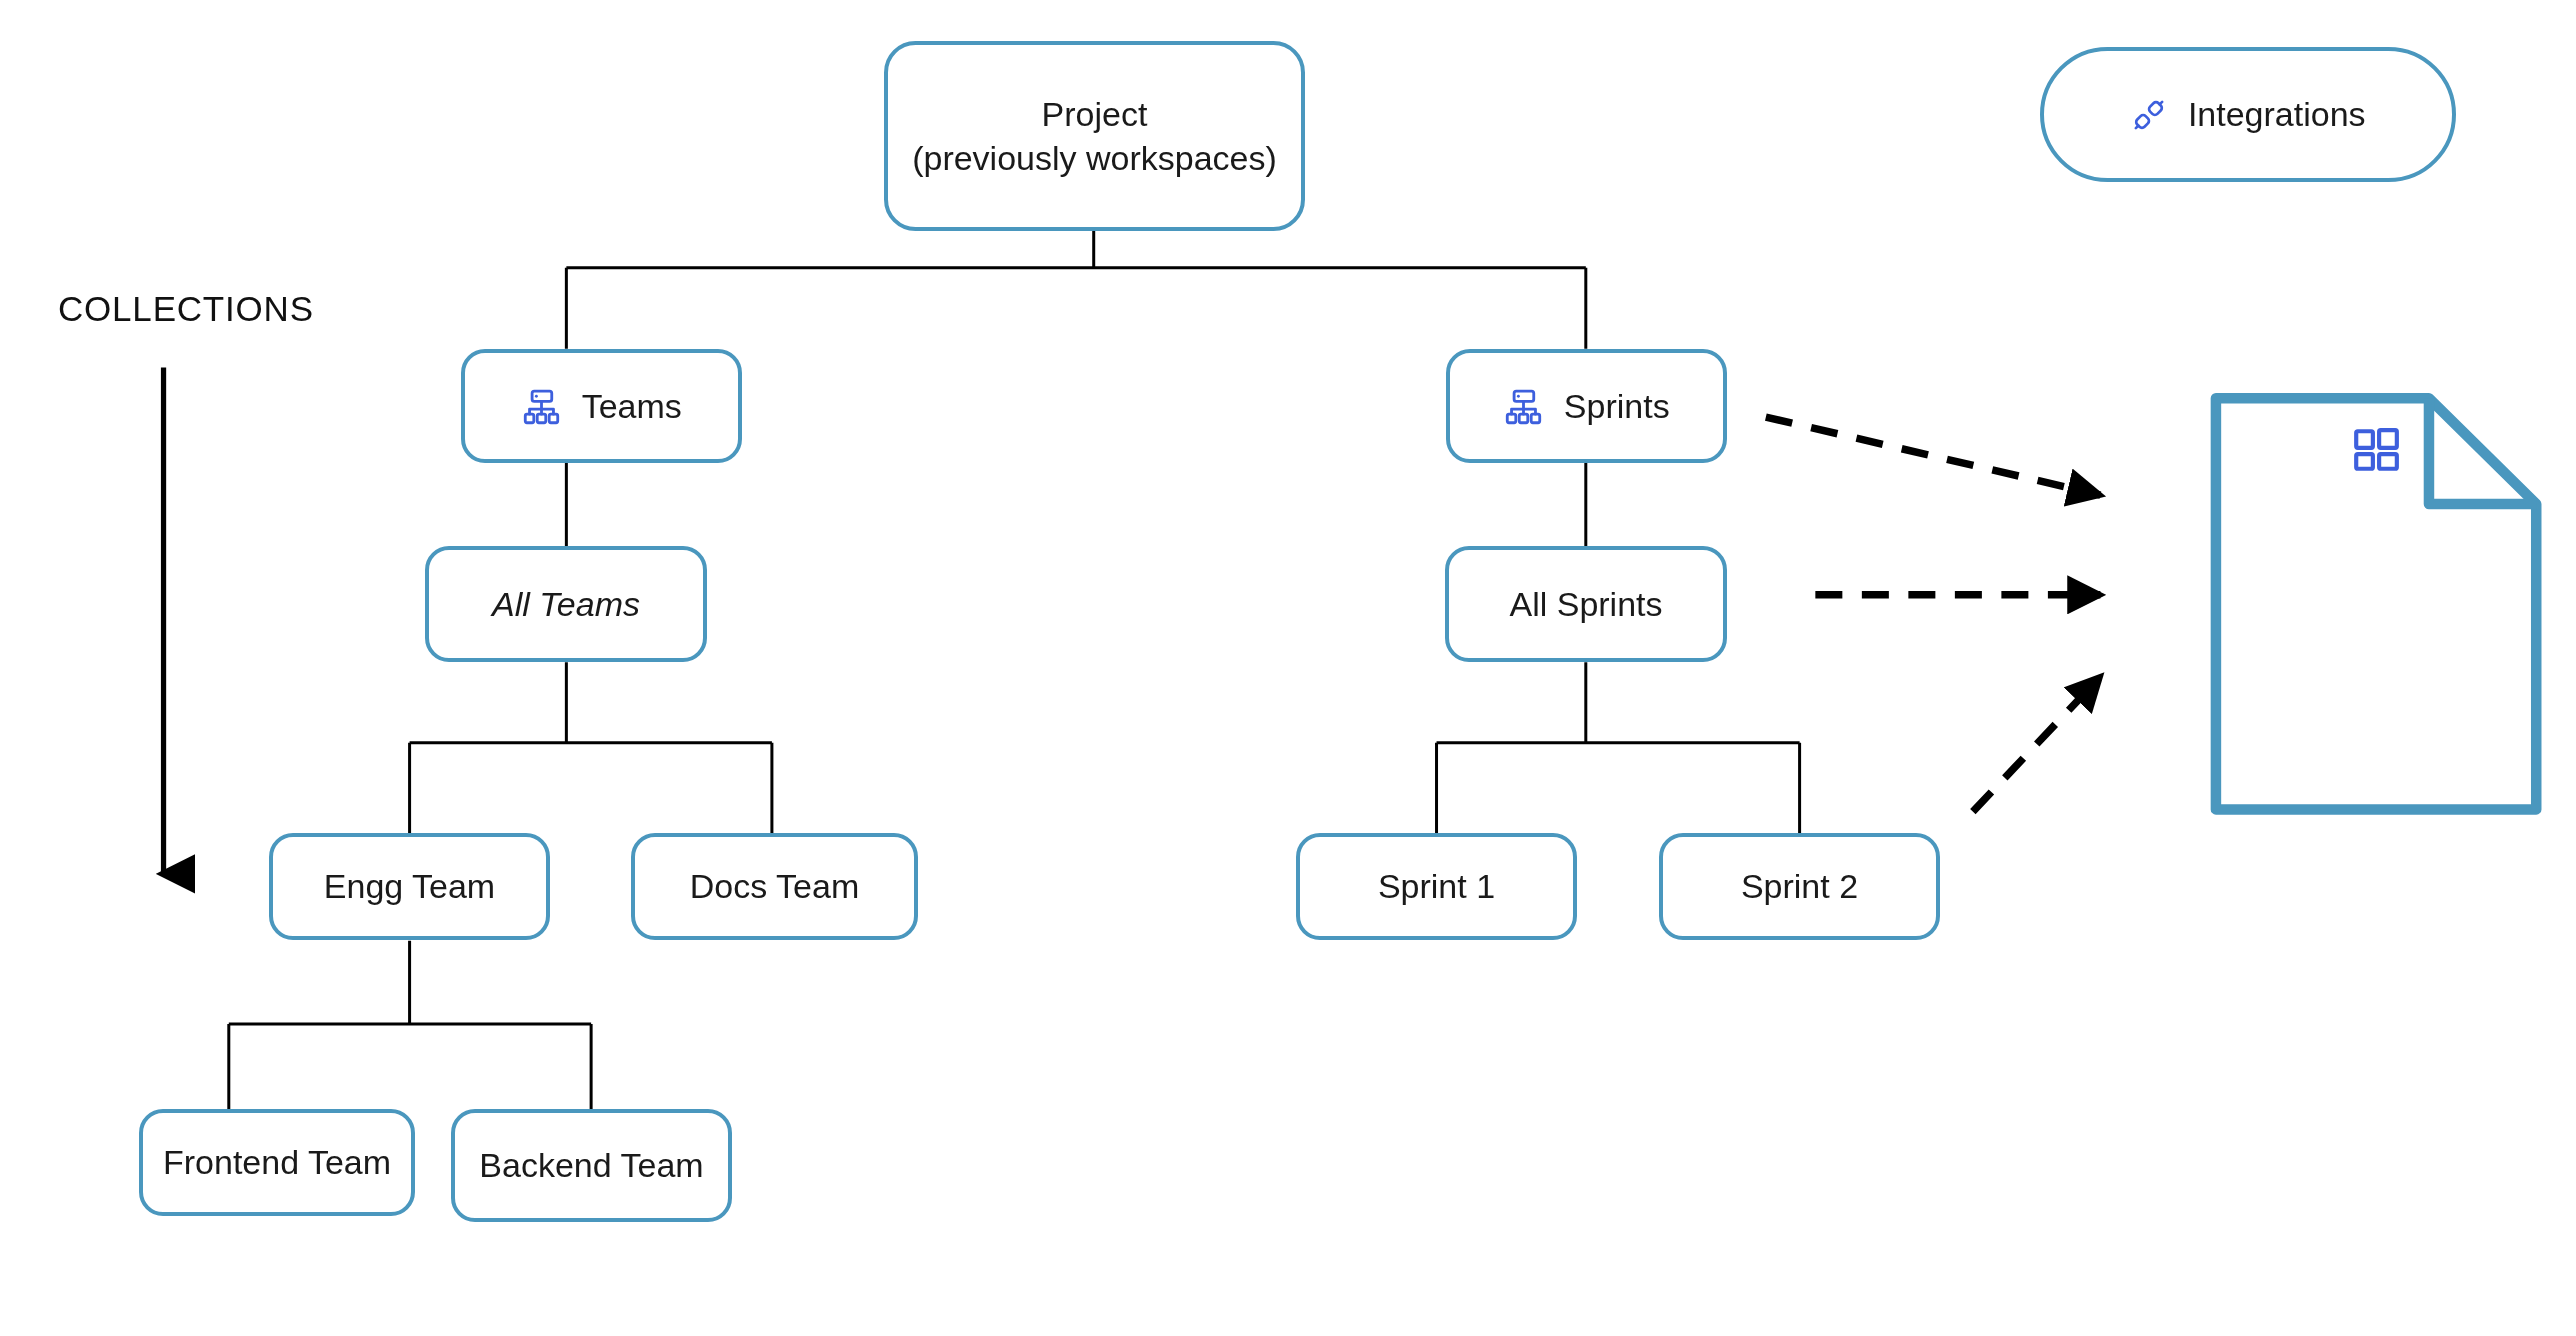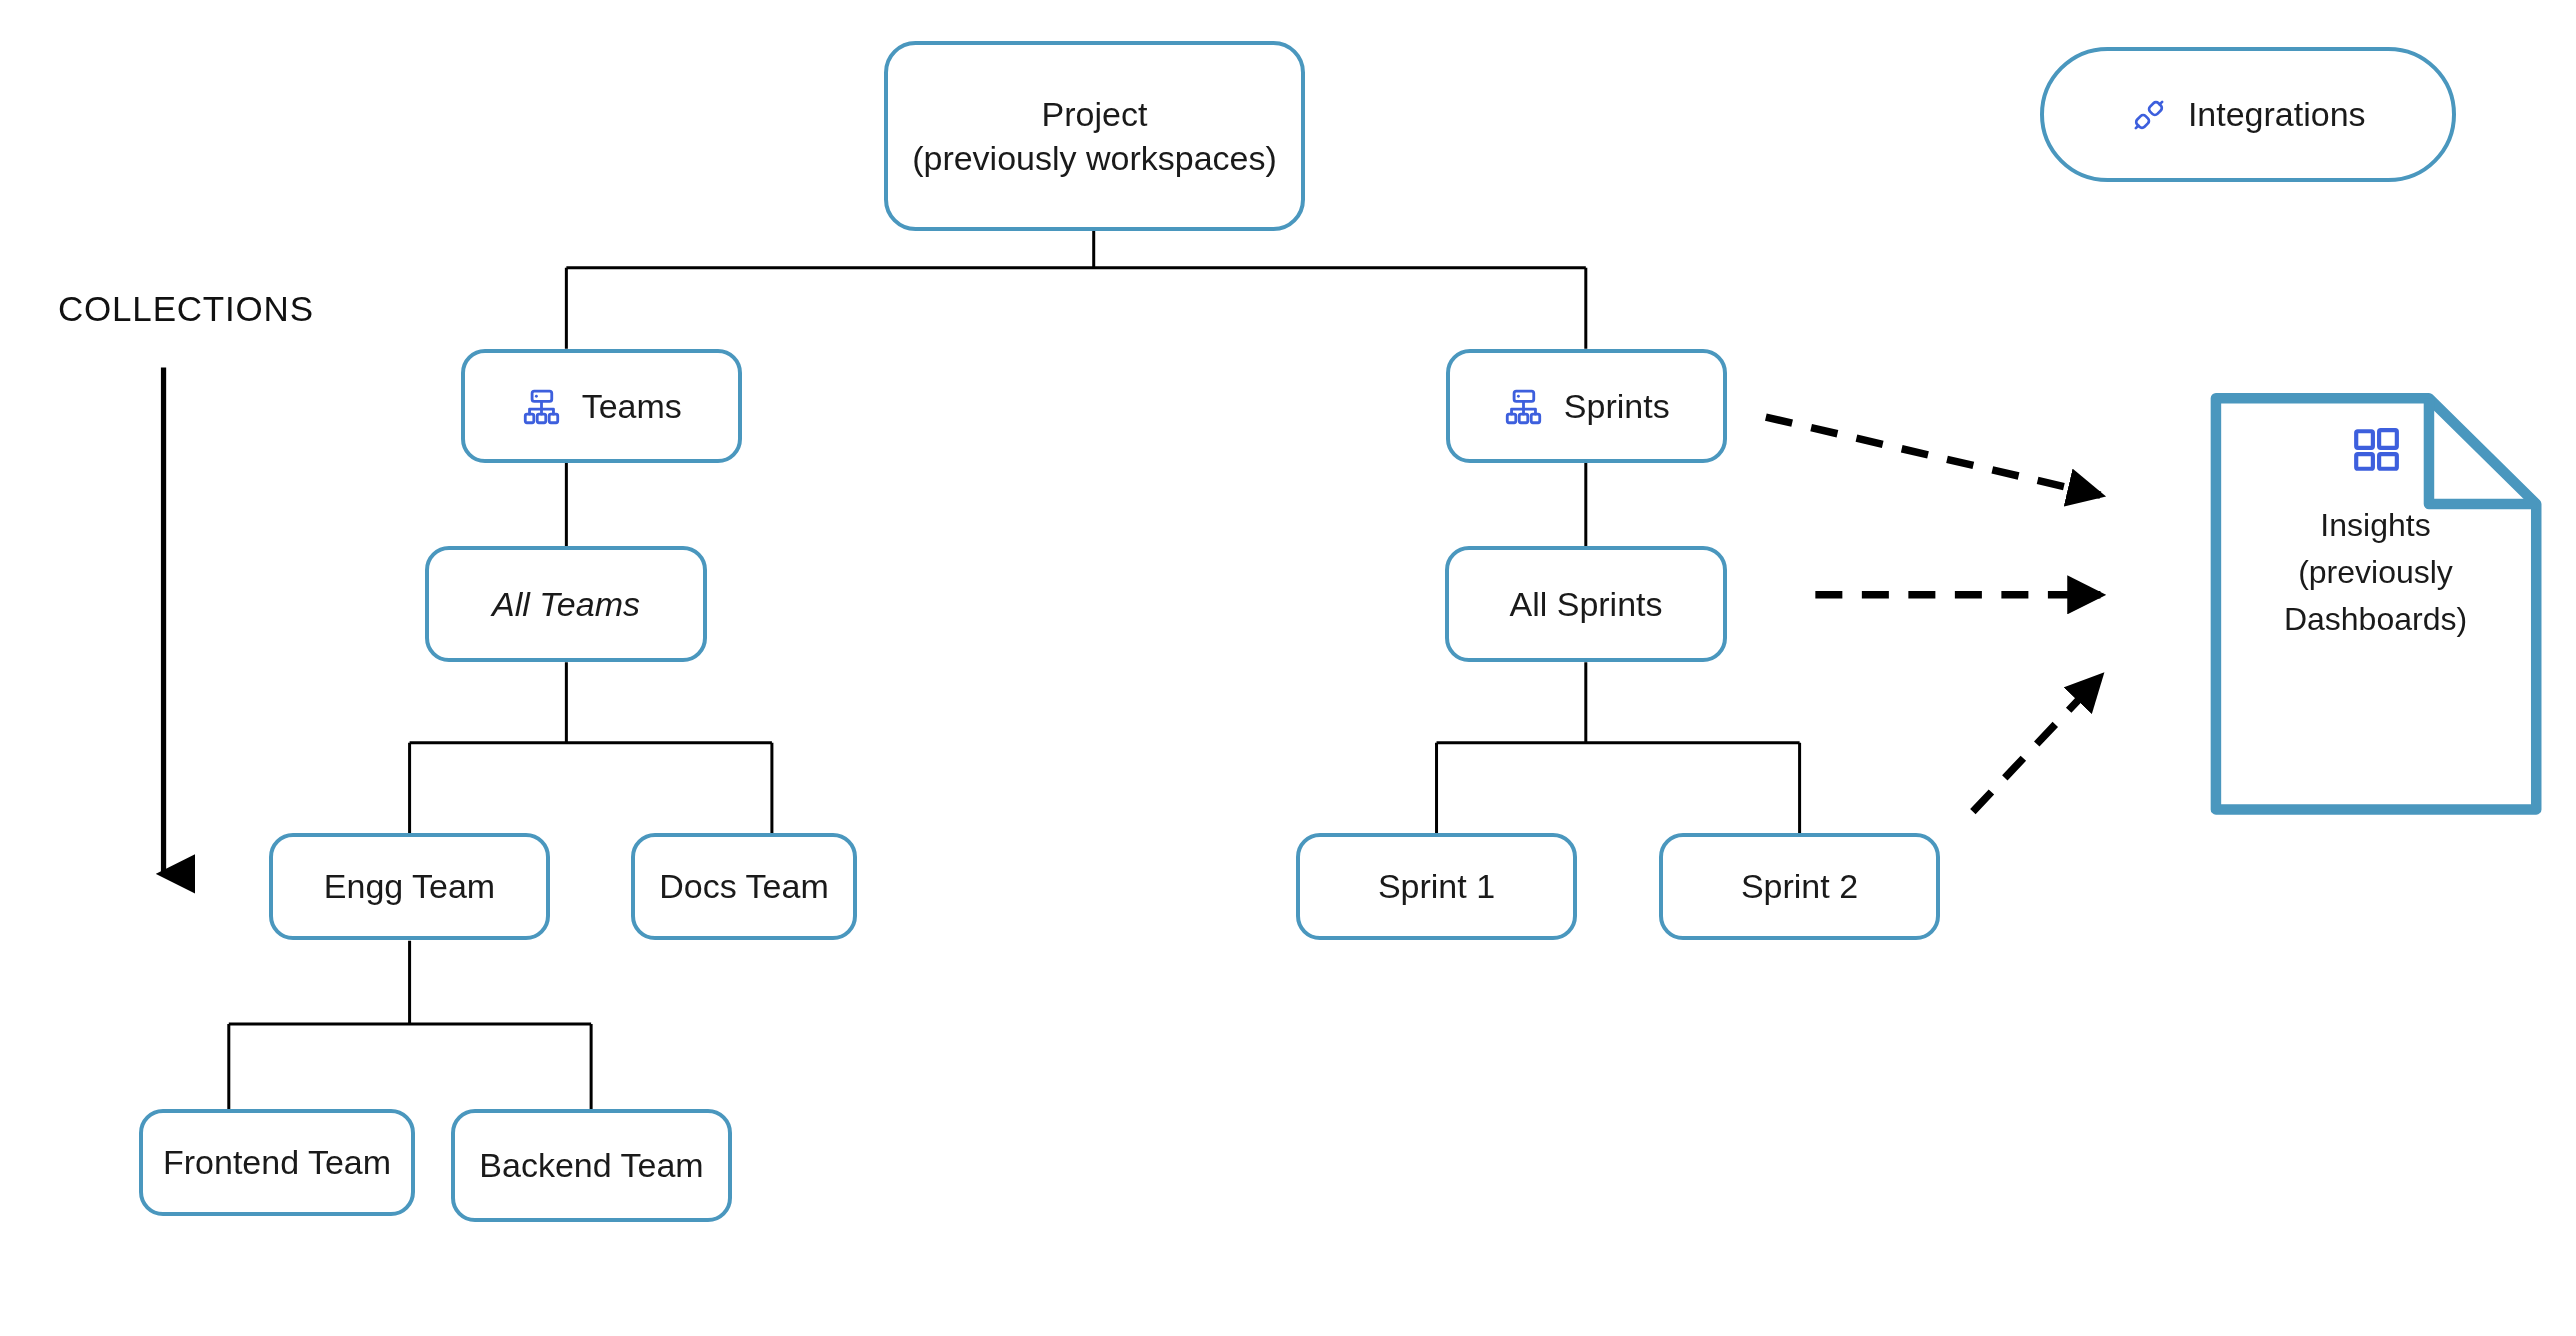--- a/index.html
+++ b/index.html
@@ -36,21 +36,21 @@
     color:var(--text);
   }
   .node .label{white-space:nowrap;}
   .node.project{left:884px;top:41px;width:421px;height:190px;border-radius:31.5px;}
   .node.integrations{left:2040px;top:47px;width:416px;height:135px;border-radius:71px;}
   .node.teams{left:426px;top:349px;width:281px;height:114px;margin-left:35px;}
   .node.sprints{left:1446px;top:349px;width:281px;height:114px;}
   .node.all-teams{left:425px;top:546px;width:282px;height:116px;font-style:italic;}
   .node.all-sprints{left:1445px;top:546px;width:282px;height:116px;}
   .node.engg{left:269px;top:833px;width:281px;height:107px;}
-  .node.docs{left:631px;top:833px;width:226px;height:107px;}
+  .node.docs{left:631px;top:833px;width:287px;height:107px;}
   .node.sprint1{left:1296px;top:833px;width:281px;height:107px;}
   .node.sprint2{left:1659px;top:833px;width:281px;height:107px;}
   .node.frontend{left:91px;top:1109px;width:276px;height:107px;margin-left:48px;}
   .node.backend{left:451px;top:1109px;width:281px;height:113px;}
   .collections-label{
     position:absolute;left:58px;top:289px;
     font-size:35px;letter-spacing:0.8px;color:#111;
   }
   .insights-content{
     position:absolute;left:2220px;top:426px;width:311px;
@@ -169,19 +169,14 @@
   <div class="label">Backend Team</div>
 </div>
 
 <div class="insights-content">
   <svg class="icon" viewBox="0 0 48 48" width="50" height="50" fill="none" stroke="#3d5fdd" stroke-width="4">
     <rect x="5" y="5" width="16" height="16" rx="1.5"></rect>
     <rect x="27" y="4" width="17" height="17" rx="1.5"></rect>
     <rect x="5" y="27" width="16" height="14" rx="1.5"></rect>
     <rect x="27" y="27" width="17" height="14" rx="1.5"></rect>
   </svg>
-  <div class="insights-text">
-    <span>Insights</span><br>
-    <span>(previously</span><br>
-    <span>Dashboards)</span>
-  </div>
 </div>
 
 
 </body></html>

